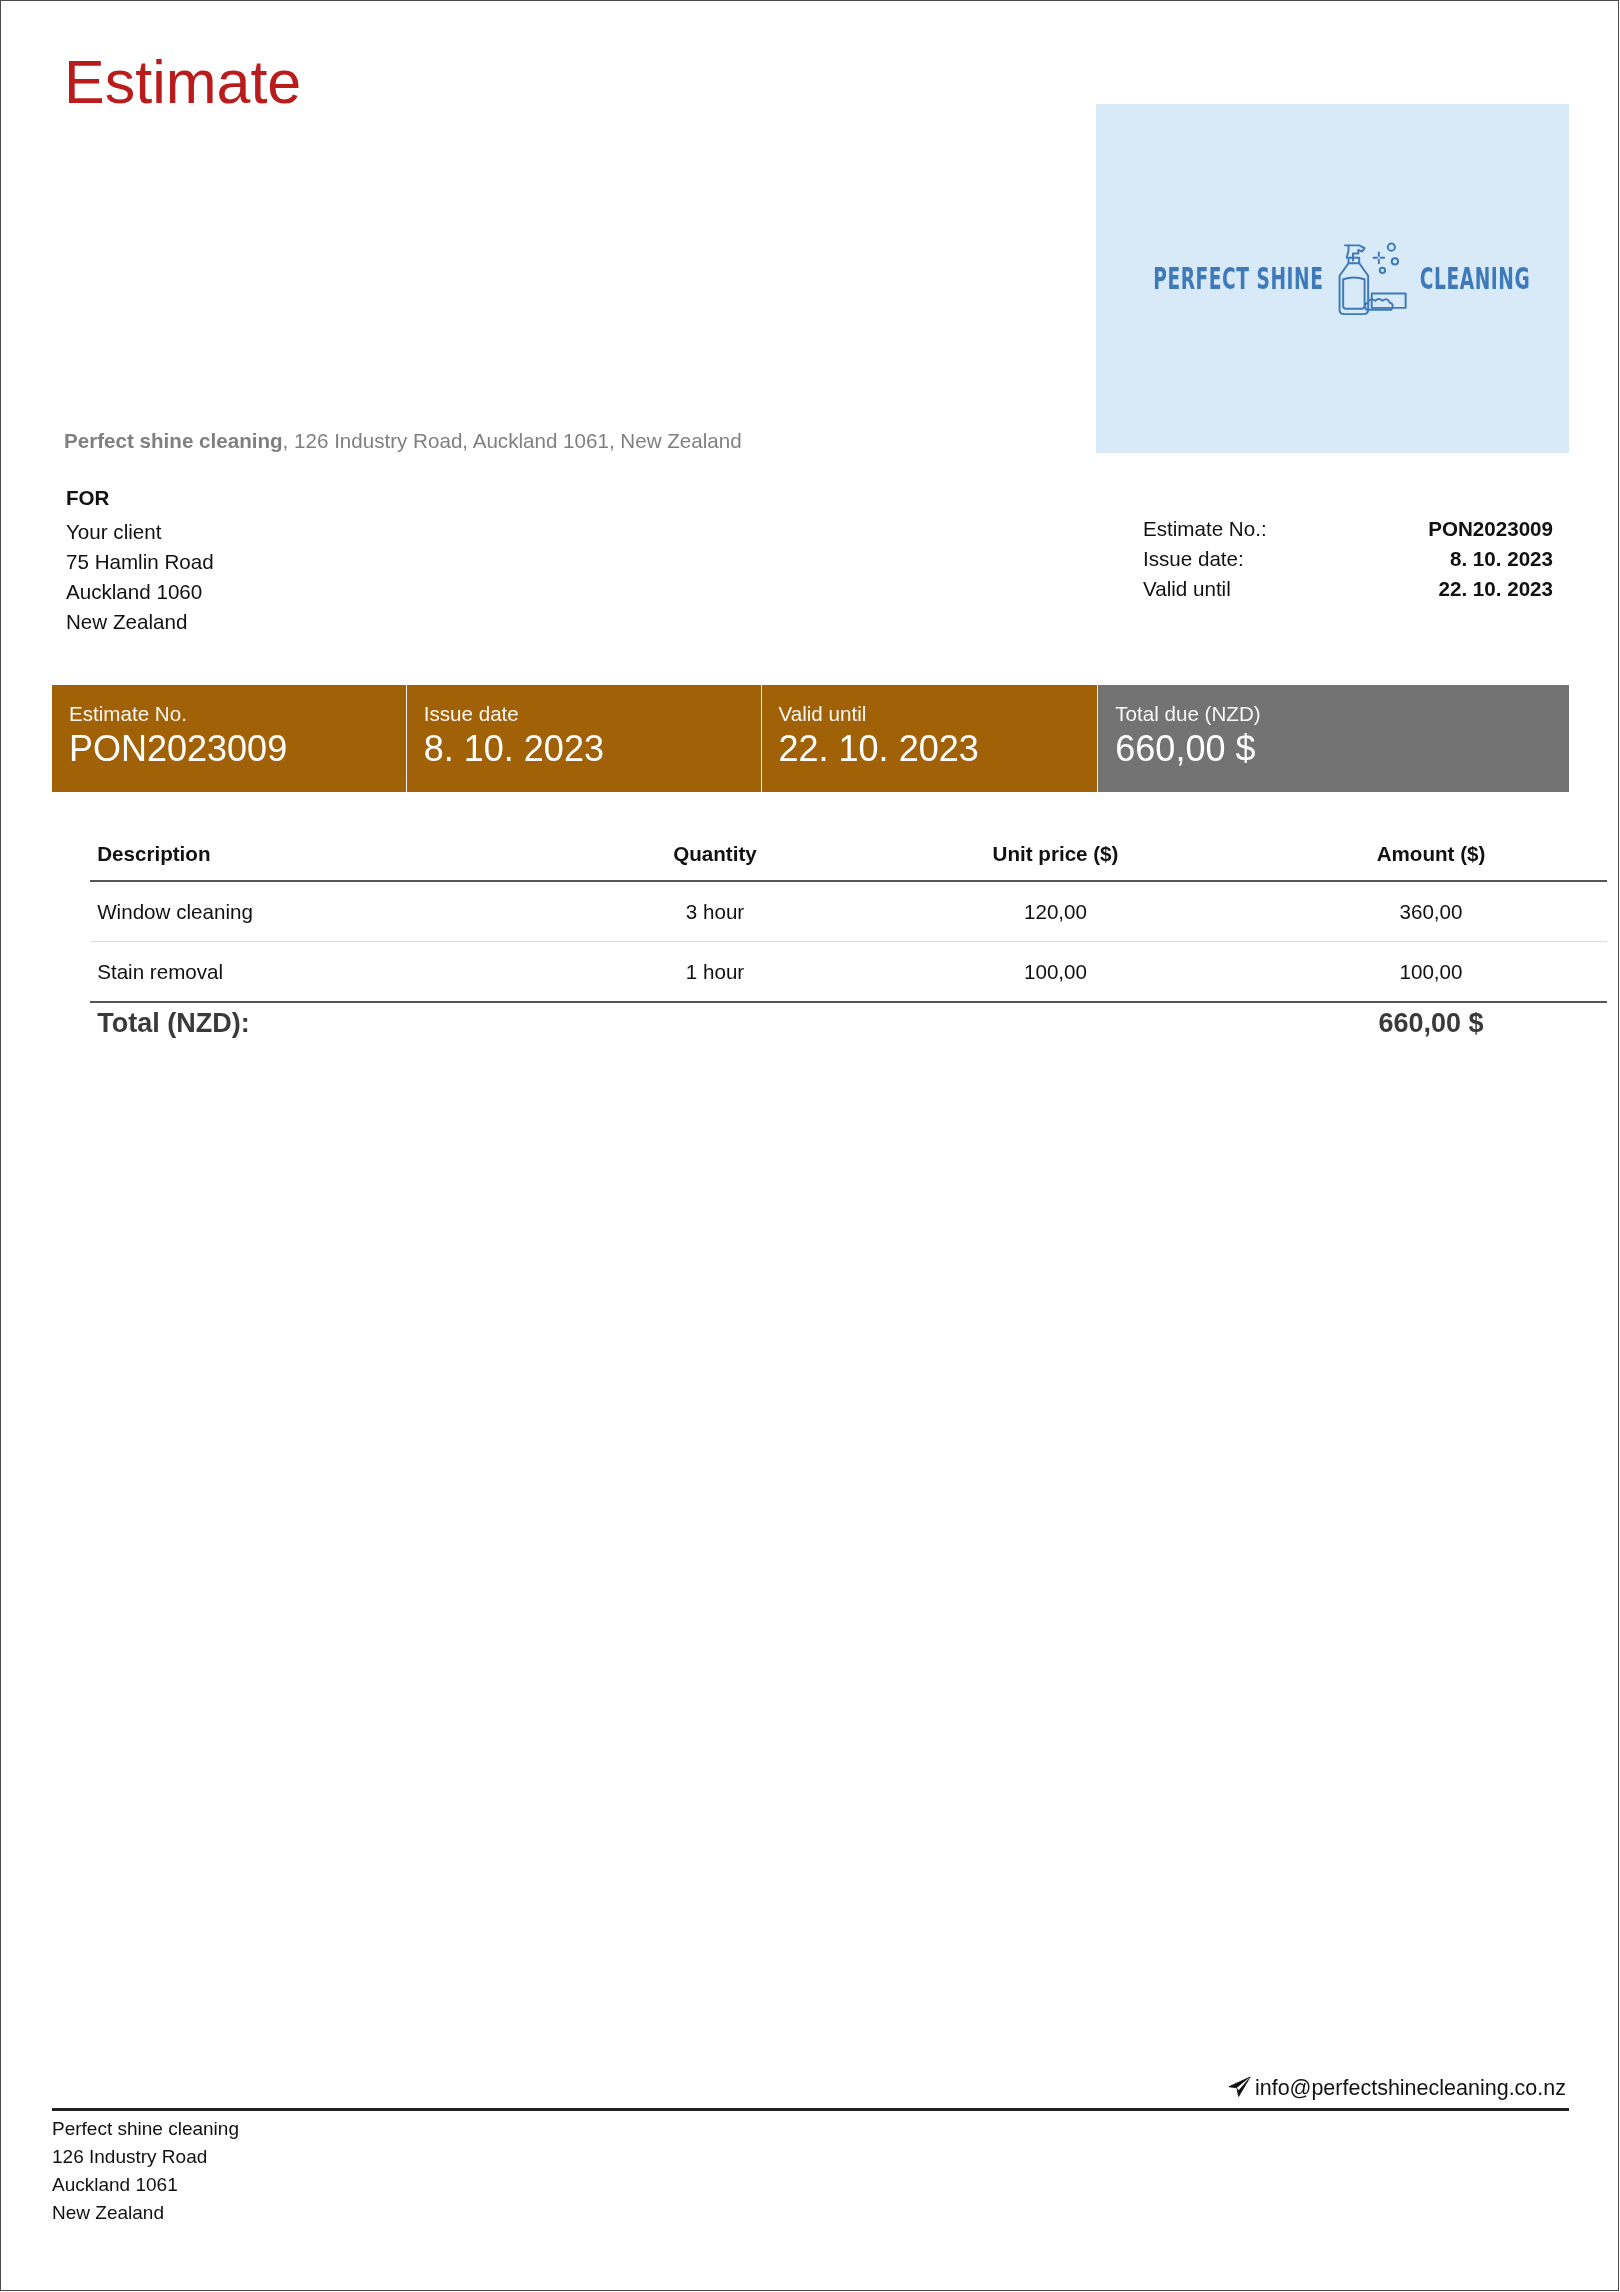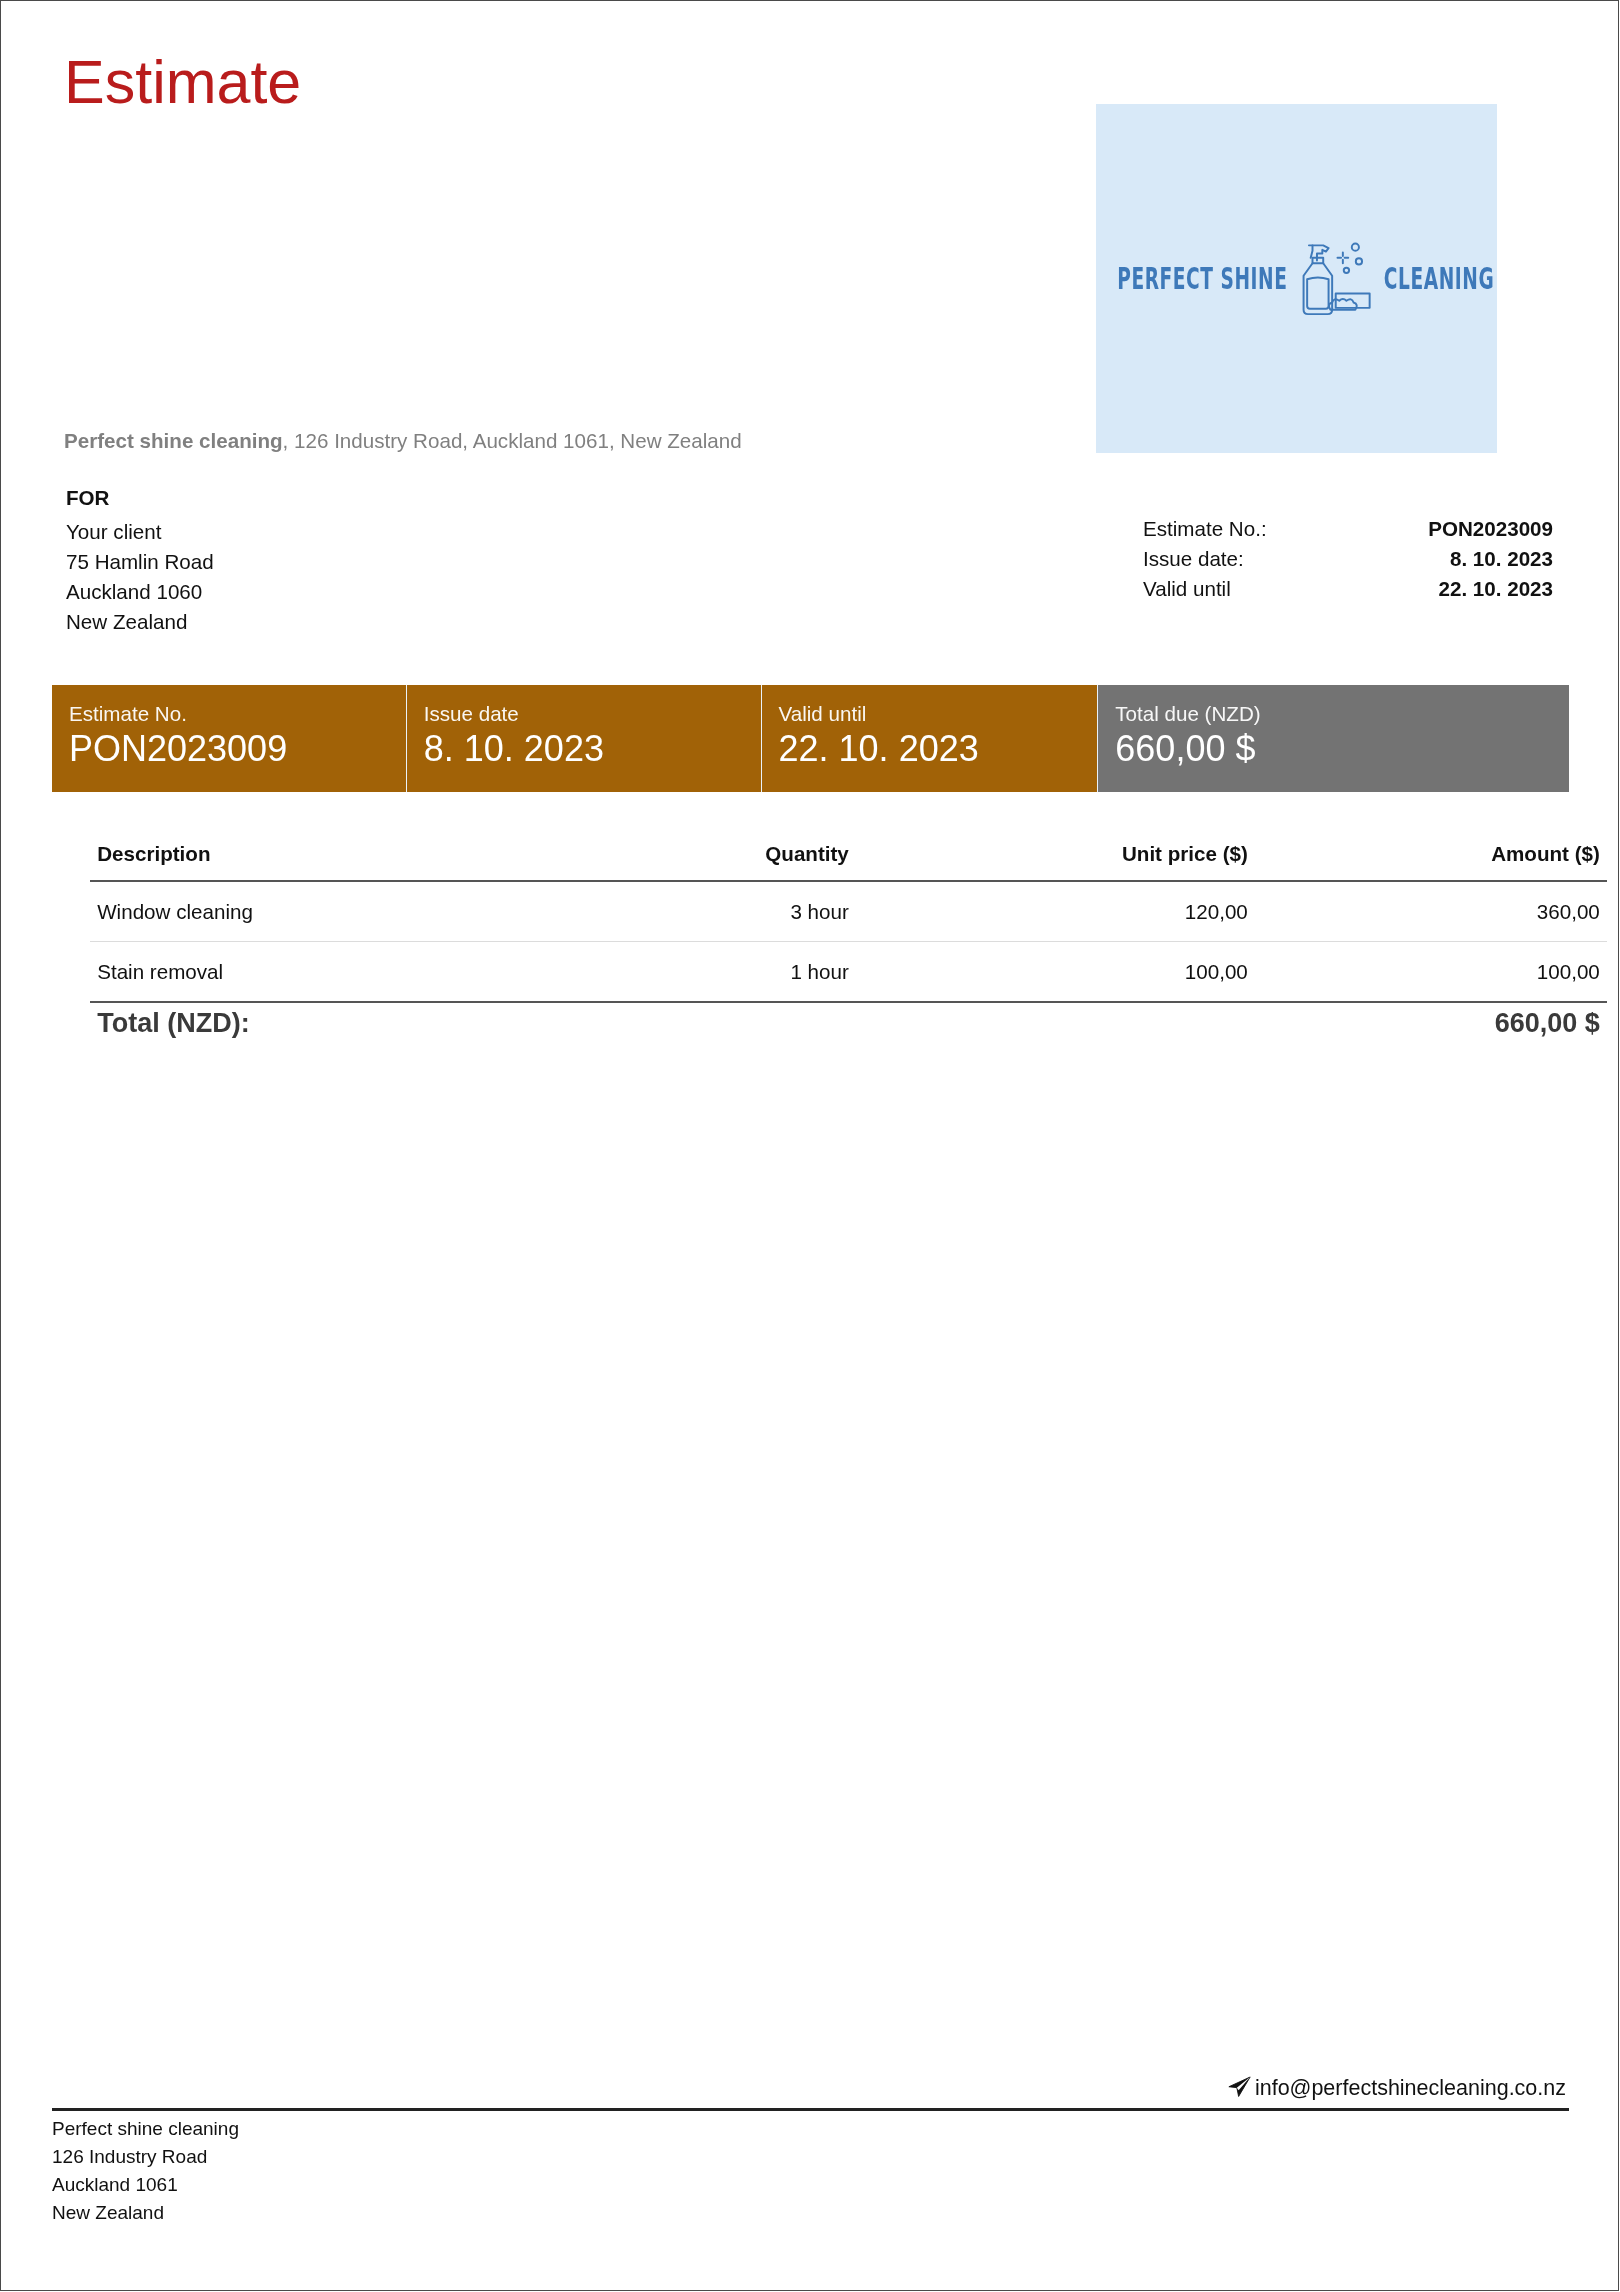--- a/index.html
+++ b/index.html
@@ -8,21 +8,21 @@
     background: #ffffff; font-family: "Liberation Sans", sans-serif; color: #111;
   }
   .page-frame {
     position: absolute; left: 0; top: 0; width: 1617px; height: 2289px;
     border: 1.8px solid #4a4a4a; pointer-events: none;
   }
   .doc-title {
     position: absolute; left: 64px; top: 52px; font-size: 61px; color: #b91c1c; line-height: 1;
   }
   .logo-box {
-    position: absolute; left: 1096px; top: 104px; width: 401px; height: 349px;
+    position: absolute; left: 1096px; top: 104px; width: 473px; height: 349px;
     background: #d8e9f8; display: flex; align-items: center; justify-content: center;
   }
   .logo-inner { display: flex; align-items: center; gap: 12.5px; color: #3a78b8; }
   .logo-text {
     font-family: "DejaVu Sans", sans-serif; font-size: 30px; letter-spacing: 0.9px;
     transform: scaleX(0.62); transform-origin: center; white-space: nowrap; font-weight: bold;
     color: #3e79b9;
   }
   .logo-text.left { margin-right: -52px; }
   .logo-text.right { margin-left: -38px; }
@@ -49,21 +49,21 @@
   .summary-cell .val { font-size: 36px; line-height: 41px; margin-top: 1.8px; }
   .items-table {
     position: absolute; left: 52px; top: 828px; width: 1517px; border-collapse: collapse; font-size: 20.6px; margin-left: 38px;
   }
   .items-table th {
     font-weight: bold; height: 52px; padding: 0 7.2px; border-bottom: 2.7px solid #555; vertical-align: middle;
   }
   .items-table td { height: 59px; padding: 0 7.2px; border-bottom: 1.8px solid #dcdcdc; vertical-align: middle; }
   .items-table tr.last td { border-bottom: 2.7px solid #555; }
   .items-table .l { text-align: left; }
-  .items-table .r { text-align: right; }
+  .items-table .r { text-align: center; }
   .items-table tr.total td {
     border-bottom: none; font-size: 27px; font-weight: bold; color: #3a3a3a; height: 43px; vertical-align: top; padding-top: 5.4px;
   }
   .footer-email {
     position: absolute; left: 52px; top: 2076px; width: 1514px; text-align: right; font-size: 21.5px; color: #111;
   }
   .footer-email .plane { display: inline-block; width: 23px; height: 21.5px; vertical-align: -2.7px; margin-right: 3.6px; }
   .footer-rule { position: absolute; left: 52px; top: 2108px; width: 1517px; height: 2.7px; background: #222; }
   .footer-address { position: absolute; left: 52px; top: 2115px; font-size: 19px; line-height: 28px; color: #111; }
 </style>

